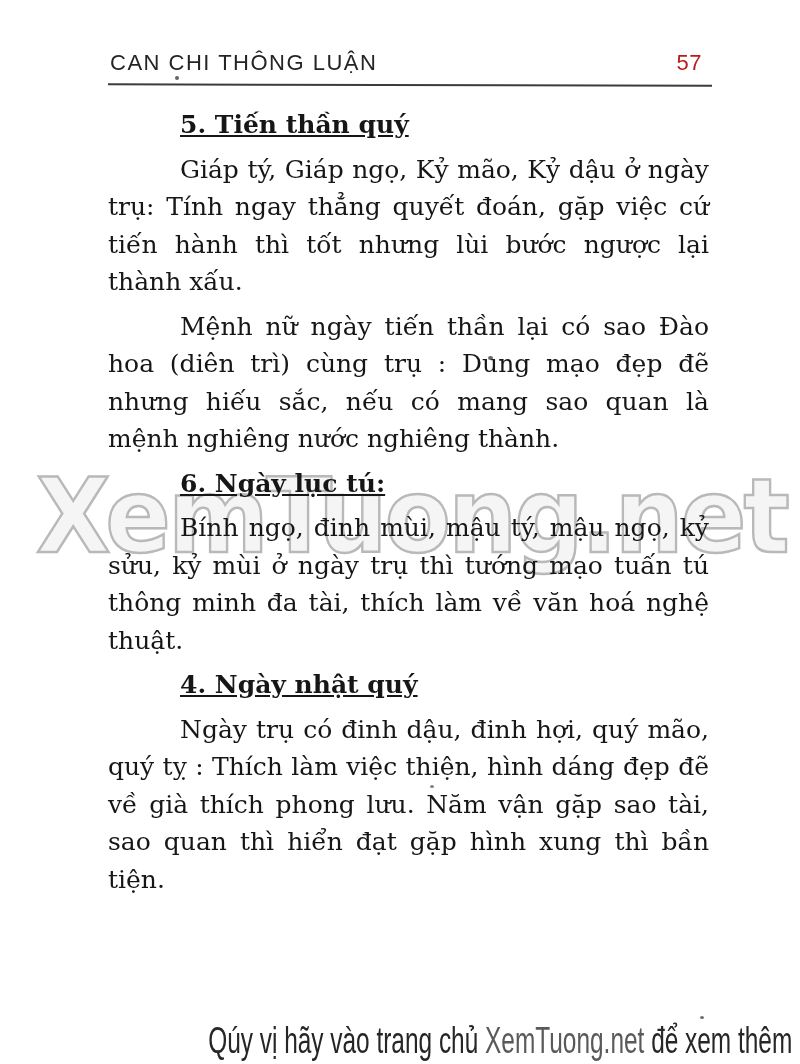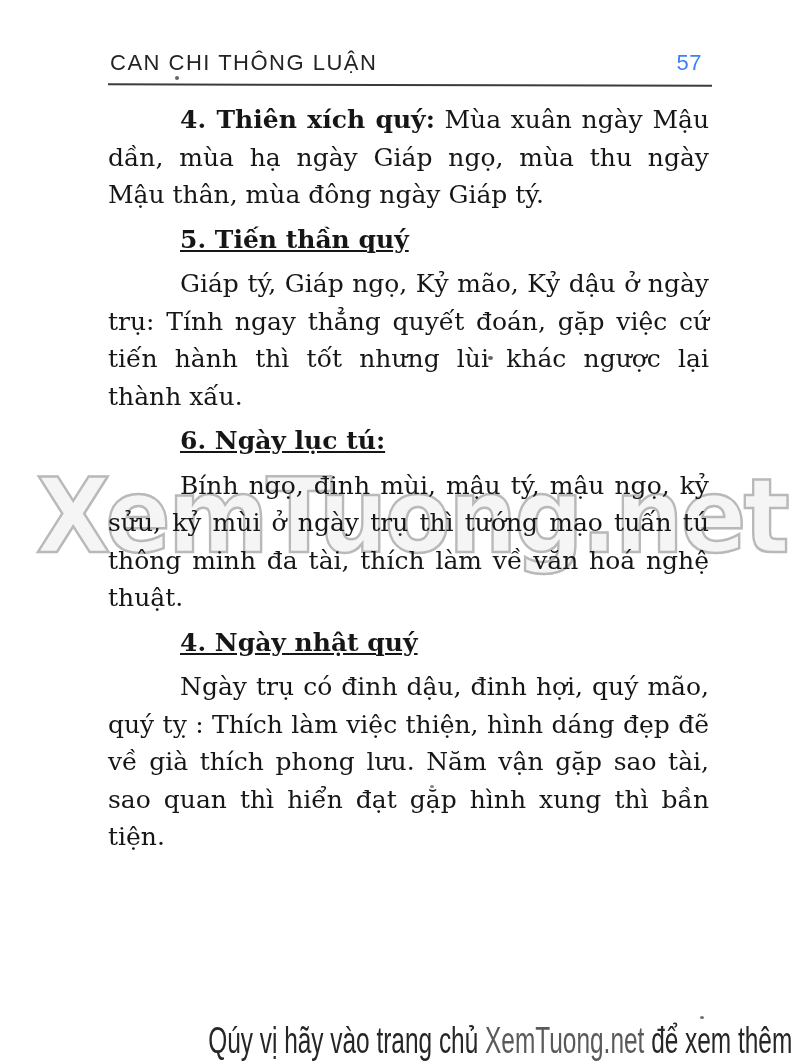--- a/index.html
+++ b/index.html
@@ -8,21 +8,21 @@
     background:#ffffff; overflow:hidden;
     font-family:"DejaVu Serif", serif; color:#161616;
   }
   
   .header {
     position:absolute; top:50px; left:110px; width:600px; z-index:3;
     display:flex; justify-content:space-between; align-items:baseline;
     font-family:"Liberation Sans", sans-serif;
   }
   .header-title { font-size:22px; letter-spacing:1.5px; color:#242424; }
-  .page-number  { font-size:22px; letter-spacing:0.5px; color:#3b82f6; padding-right:8px; }
+  .page-number  { font-size:22px; letter-spacing:0.5px; color:#b91c1c; padding-right:8px; }
   .rule {
     position:absolute; top:84px; left:108px; width:604px; height:2px;
     background:#3c3c3c; z-index:3; transform:rotate(0.12deg);
   }
   
   .watermark {
     position:absolute; top:464px; left:36px; z-index:1;
     font-family:"DejaVu Sans", sans-serif; font-weight:bold;
     font-size:104px; line-height:1; letter-spacing:-3px; white-space:nowrap;
     color:#f5f5f5;
@@ -61,23 +61,23 @@
 
   <div class="header">
     <span class="header-title">CAN CHI THÔNG LUẬN</span>
     <span class="page-number">57</span>
   </div>
   <div class="rule"></div>
 
   <div class="watermark">XemTuong.net</div>
 
   <div class="content">
-    <p><span class="lead">4. Thiên xích quý:</span><span> Mùa xuân ngày Mậu dần, mùa hạ ngày Giáp ngọ, mùa thu ngày Mậu thân, mùa đông ngày Giáp tý.</span></p>
     <h3>5. Tiến thần quý</h3>
-    <p>Giáp tý, Giáp ngọ, Kỷ mão, Kỷ dậu ở ngày trụ: Tính ngay thẳng quyết đoán, gặp việc cứ tiến hành thì tốt nhưng lùi khác ngược lại thành xấu.</p>
+    <p>Giáp tý, Giáp ngọ, Kỷ mão, Kỷ dậu ở ngày trụ: Tính ngay thẳng quyết đoán, gặp việc cứ tiến hành thì tốt nhưng lùi bước ngược lại thành xấu.</p>
+    <p>Mệnh nữ ngày tiến thần lại có sao Đào hoa (diên trì) cùng trụ : Dung mạo đẹp đẽ nhưng hiếu sắc, nếu có mang sao quan là mệnh nghiêng nước nghiêng thành.</p>
     <h3>6. Ngày lục tú:</h3>
     <p>Bính ngọ, đinh mùi, mậu tý, mậu ngọ, kỷ sửu, kỷ mùi ở ngày trụ thì tướng mạo tuấn tú thông minh đa tài, thích làm về văn hoá nghệ thuật.</p>
     <h3>4. Ngày nhật quý</h3>
     <p>Ngày trụ có đinh dậu, đinh hợi, quý mão, quý tỵ : Thích làm việc thiện, hình dáng đẹp đẽ về già thích phong lưu. Năm vận gặp sao tài, sao quan thì hiển đạt gặp hình xung thì bần tiện.</p>
 
   </div>
 
   <div class="footer">
     <span class="footer-scale"><span>Qúy vị hãy vào trang chủ </span><span class="footer-site">XemTuong.net</span><span> để xem thêm nhiều mục hay khác</span></span>
   </div>

